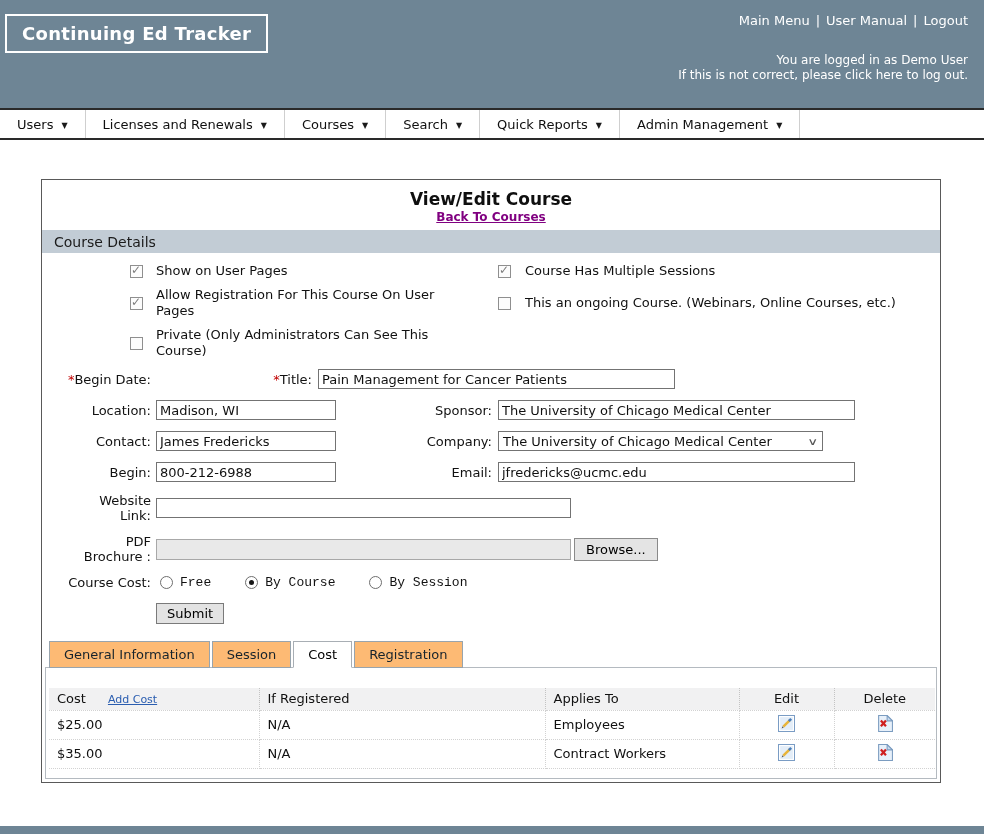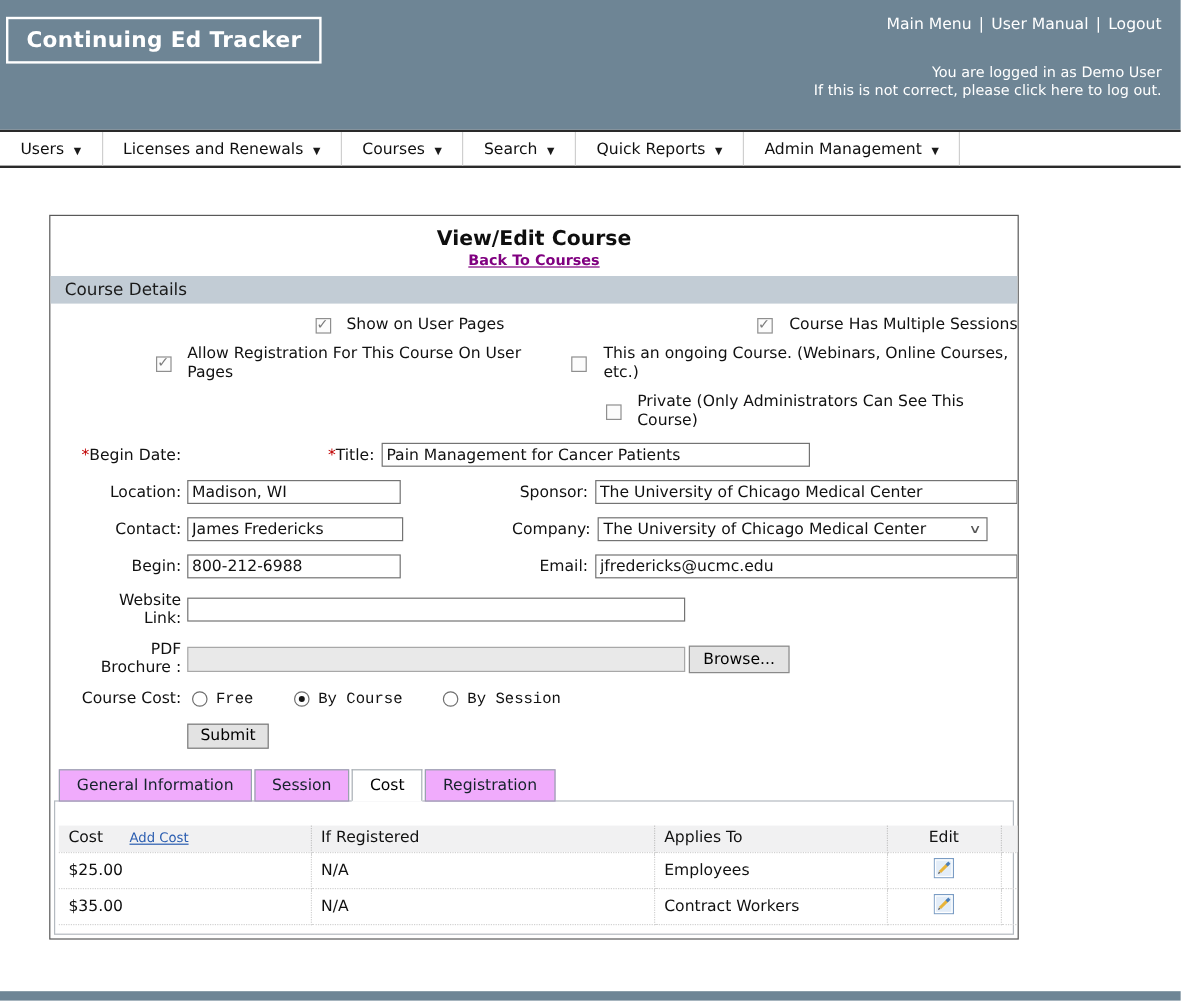--- a/index.html
+++ b/index.html
@@ -15,27 +15,27 @@
   .top-links { position:absolute; right:16px; top:13px; color:#fff; font-size:13px; }
   .top-links a { color:#fff; text-decoration:none; cursor:pointer; }
   .top-links .sep { margin:0 6px; }
   .logged { position:absolute; right:16px; top:53px; color:#fff; font-size:12px; text-align:right; line-height:15px; }
   .logged a { color:#fff; text-decoration:none; cursor:pointer; }
   
   .nav { height:32px; border-top:2px solid #2a2a2a; border-bottom:2px solid #2a2a2a; background:#fff; display:flex; }
   .nav-item { display:flex; align-items:center; gap:8px; padding:0 17px; border-right:1px solid #cfcfcf; font-size:13px; color:#101010; cursor:pointer; white-space:nowrap; }
   .nav-caret { font-size:8px; color:#1a1a1a; line-height:1; padding-top:3px; }
   
-  .box { margin:39px 0 0 41px; width:808px; height:604px; border:1px solid #595959; background:#fff; overflow:hidden; }
+  .box { margin:39px 0 0 41px; width:900px; height:604px; border:1px solid #595959; background:#fff; overflow:hidden; }
   .page-title { text-align:center; margin-top:9px; font-size:17px; font-weight:bold; color:#0f0f0f; }
   .back-link { display:block; text-align:center; font-size:12px; font-weight:bold; color:#800080; text-decoration:underline; margin-top:1px; cursor:pointer; }
   .section-bar { margin-top:6px; height:23px; background:#c2ccd5; display:flex; align-items:center; padding-left:12px; font-size:14px; color:#1b1b1b; }
   
   .cb-area { padding:10px 0 0 88px; }
-  .cb-row { display:flex; align-items:center; margin-bottom:8px;justify-content:flex-end; }
+  .cb-row { display:flex; align-items:center; margin-bottom:8px; }
   .cb-left { width:343px; display:flex; align-items:center; gap:13px; }
   .cb-right { display:flex; align-items:center; gap:14px;padding-left:25px; }
   .cb { width:13px; height:13px; border:1px solid #8f8f8f; background:#fcfcfc; flex:0 0 13px; position:relative; cursor:pointer; }
   .cb.on::after { content:"\2713"; position:absolute; left:0; top:-3px; font-size:12px; font-weight:bold; color:#7c7c7c; }
   .cb-label { font-size:13px; line-height:16px; }
   .cb-left .cb-label { max-width:317px; }
   
   .form-area { padding-top:2px; }
   .f-row { display:flex; align-items:center; margin-bottom:11px; }
   .ll { width:109px; text-align:right; white-space:pre-line; line-height:15px; flex:0 0 109px; }
@@ -48,21 +48,21 @@
   .fake-select .chev { font-size:10px; color:#555; transform:scaleX(1.5); }
   .file-box { width:415px; height:21px; background:#e9e9e9; border:1px solid #a8a8a8; }
   .browse-btn { height:23px; margin-left:3px; background:#e4e4e4; border:1px solid #8a8a8a; font-size:13px; padding:0 11px; font-family:inherit; cursor:pointer; }
   .radio-row { display:flex; align-items:center; gap:34px; padding-left:4px; }
   .radio-opt { display:flex; align-items:center; gap:7px;font-family:Liberation Mono, monospace; }
   .radio { width:13px; height:13px; border:1px solid #6e6e6e; border-radius:50%; background:#fff; position:relative; cursor:pointer; flex:0 0 13px; }
   .radio.on::after { content:""; position:absolute; left:3px; top:3px; width:5px; height:5px; border-radius:50%; background:#161616; }
   .submit-btn { margin:13px 0 0 114px; background:#e3e3e3; border:1px solid #7a7a7a; font-size:13px; padding:2px 10px; font-family:inherit; cursor:pointer; }
   
   .tabs { display:flex; gap:2px; margin:17px 0 0 7px; height:27px; position:relative; z-index:2; }
-  .tab { background:#f0abfc; border:1px solid #98a4ad; padding:5px 14px 0; font-size:13px; color:#16232c; cursor:pointer; }
+  .tab { background:#fdba74; border:1px solid #98a4ad; padding:5px 14px 0; font-size:13px; color:#16232c; cursor:pointer; }
   .tab.active { background:#fff; border-color:#a8aeb4; border-bottom:1px solid #fff; color:#000; }
   .tab-panel { margin:-1px 3px 0; border:1px solid #b4bac0; height:112px; background:#fff; position:relative; z-index:1; }
   
   table.cost { width:886px; margin:20px 0 0 3px; border-collapse:collapse; table-layout:fixed; font-size:13px; }
   table.cost th { background:#f1f1f2; font-weight:normal; text-align:left; padding:3px 8px; height:22px;
                   border-right:1px dotted #c3c3c3; border-bottom:1px dotted #d2d2d2; }
   table.cost td { padding:4px 8px; height:25px; border-right:1px dotted #d2d2d2; border-bottom:1px dotted #d2d2d2; }
   table.cost th:last-child, table.cost td:last-child { border-right:none; }
   .add-cost { font-size:11px; color:#2a5db0; text-decoration:underline; margin-left:22px; cursor:pointer; }
   .icon-cell { text-align:center; }

